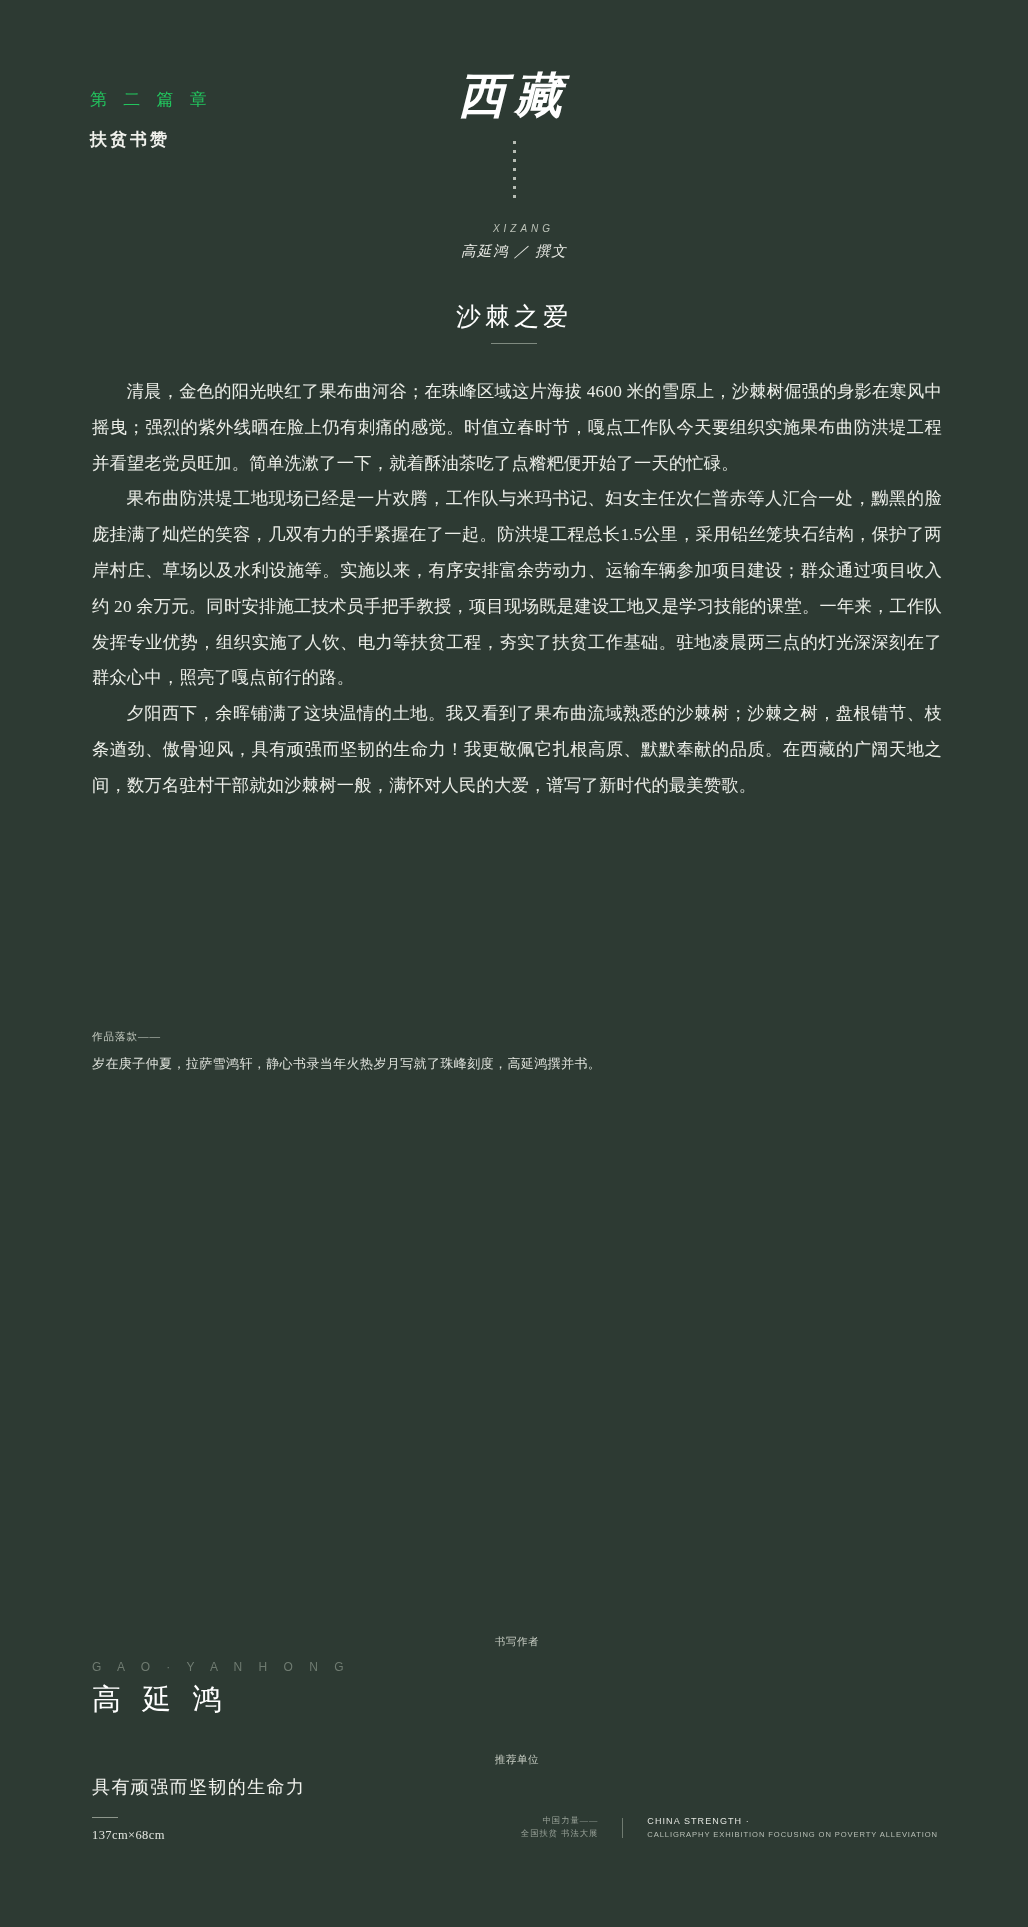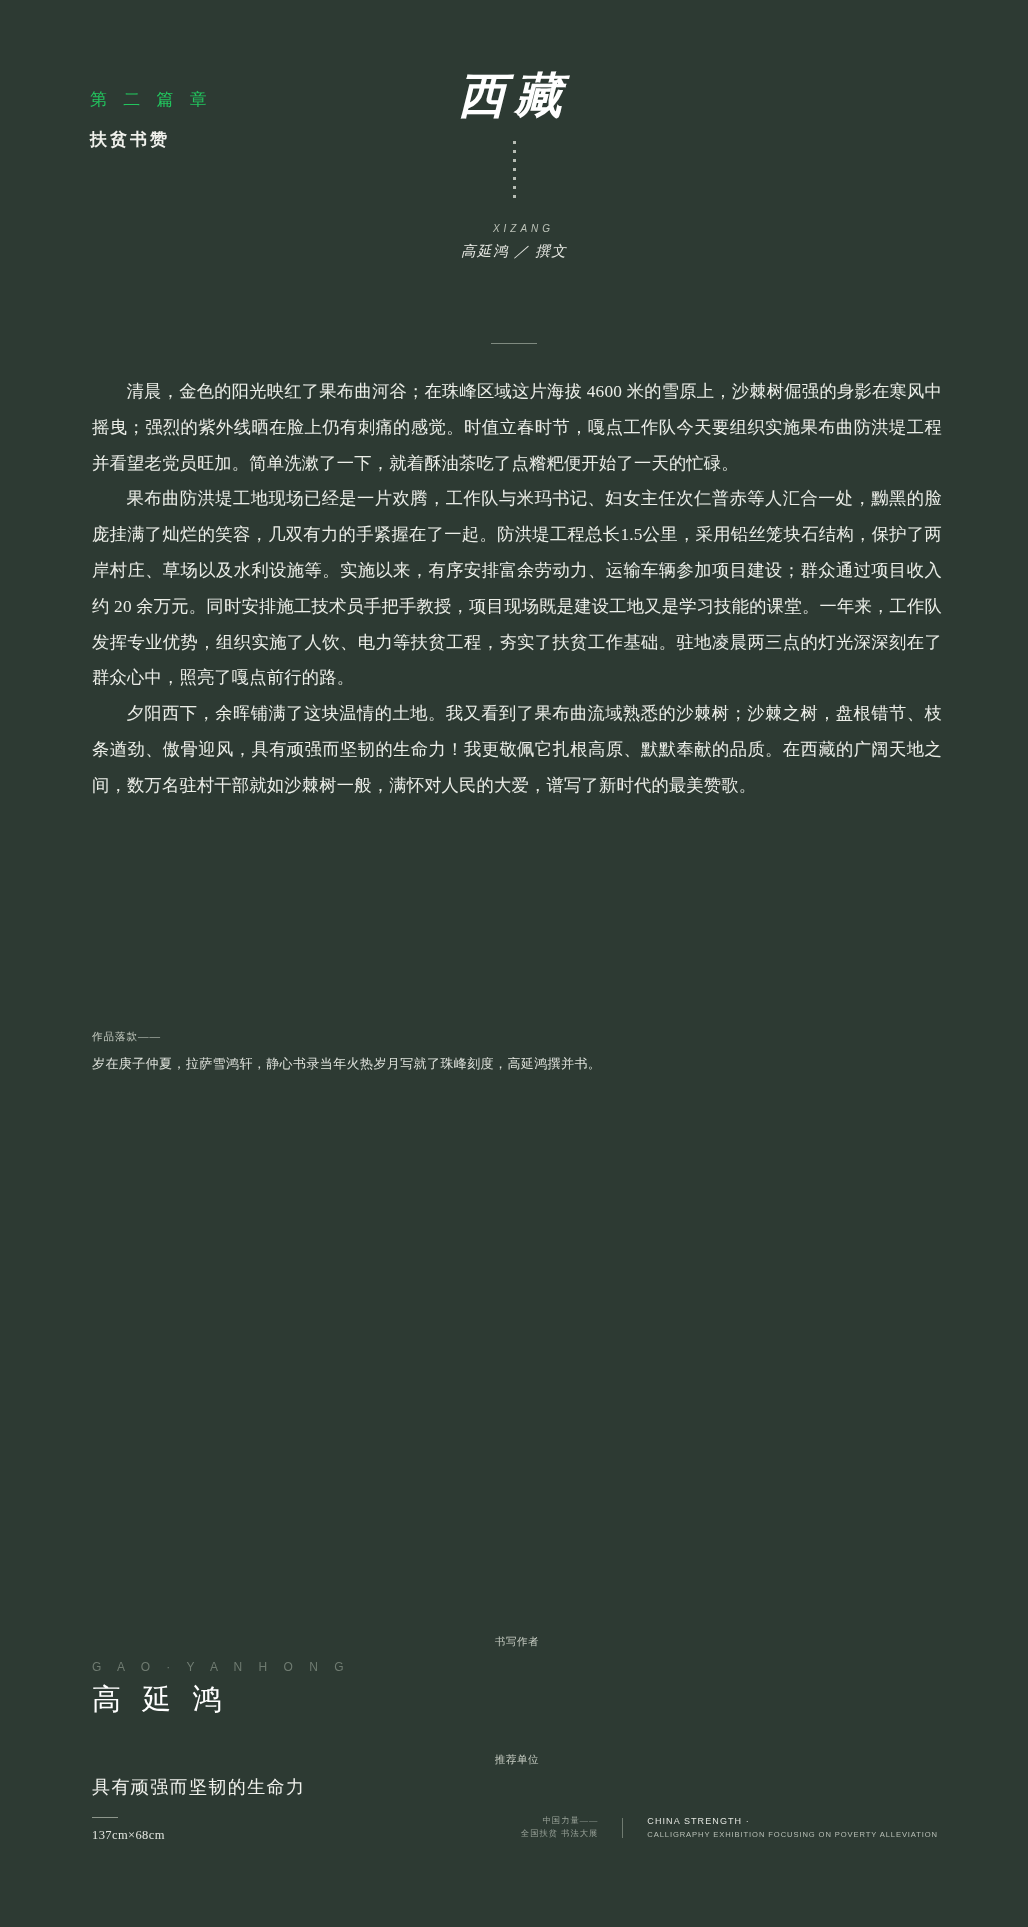--- a/index.html
+++ b/index.html
@@ -230,20 +230,21 @@
     <div class="chapter-title-cn">扶贫书赞</div>
   </div>
 
   <div class="region-block">
     <div class="region-cn">西藏</div>
     <div class="dotline"></div>
     <div class="region-en">XIZANG</div>
     <div class="region-author">高延鸿 ／ 撰文</div>
   </div>
 
+  <div class="article-title">沙棘之爱</div>
   <div class="title-rule"></div>
 
   <div class="body-text">
     <p>清晨，金色的阳光映红了果布曲河谷；在珠峰区域这片海拔 4600 米的雪原上，沙棘树倔强的身影在寒风中摇曳；强烈的紫外线晒在脸上仍有刺痛的感觉。时值立春时节，嘎点工作队今天要组织实施果布曲防洪堤工程并看望老党员旺加。简单洗漱了一下，就着酥油茶吃了点糌粑便开始了一天的忙碌。</p>
     <p>果布曲防洪堤工地现场已经是一片欢腾，工作队与米玛书记、妇女主任次仁普赤等人汇合一处，黝黑的脸庞挂满了灿烂的笑容，几双有力的手紧握在了一起。防洪堤工程总长1.5公里，采用铅丝笼块石结构，保护了两岸村庄、草场以及水利设施等。实施以来，有序安排富余劳动力、运输车辆参加项目建设；群众通过项目收入约 20 余万元。同时安排施工技术员手把手教授，项目现场既是建设工地又是学习技能的课堂。一年来，工作队发挥专业优势，组织实施了人饮、电力等扶贫工程，夯实了扶贫工作基础。驻地凌晨两三点的灯光深深刻在了群众心中，照亮了嘎点前行的路。</p>
     <p>夕阳西下，余晖铺满了这块温情的土地。我又看到了果布曲流域熟悉的沙棘树；沙棘之树，盘根错节、枝条遒劲、傲骨迎风，具有顽强而坚韧的生命力！我更敬佩它扎根高原、默默奉献的品质。在西藏的广阔天地之间，数万名驻村干部就如沙棘树一般，满怀对人民的大爱，谱写了新时代的最美赞歌。</p>
   </div>
 
   <div class="colophon">
     <div class="colophon-label">作品落款——</div>

